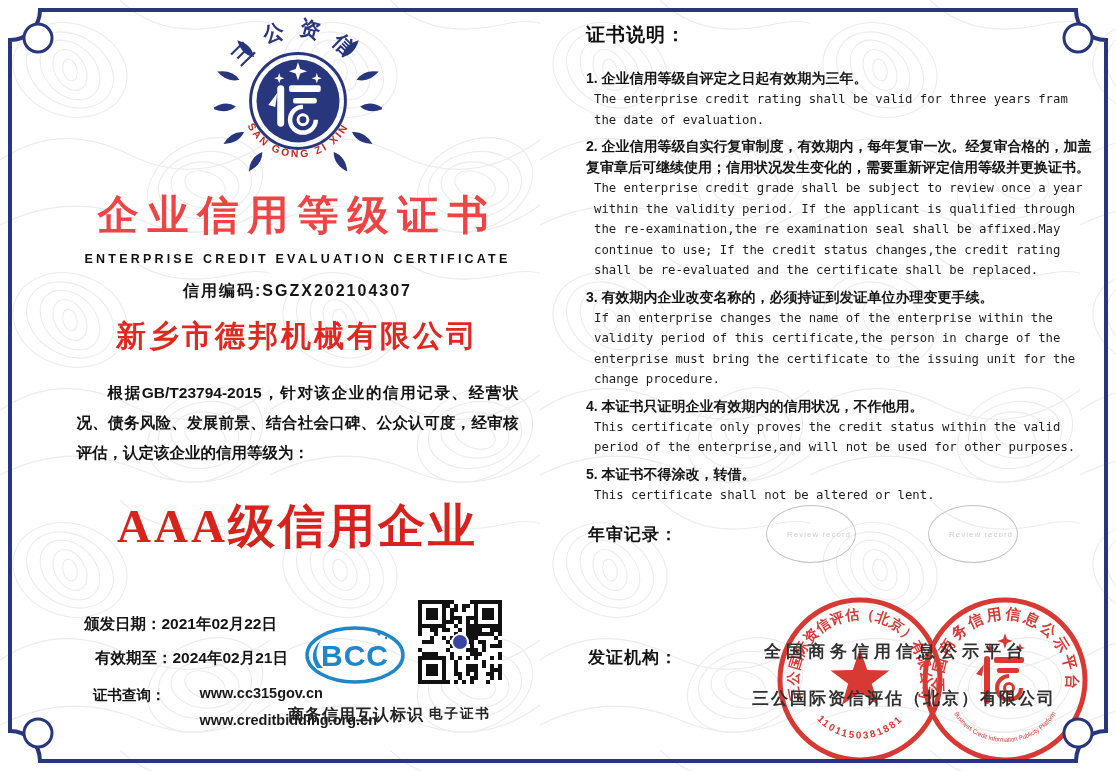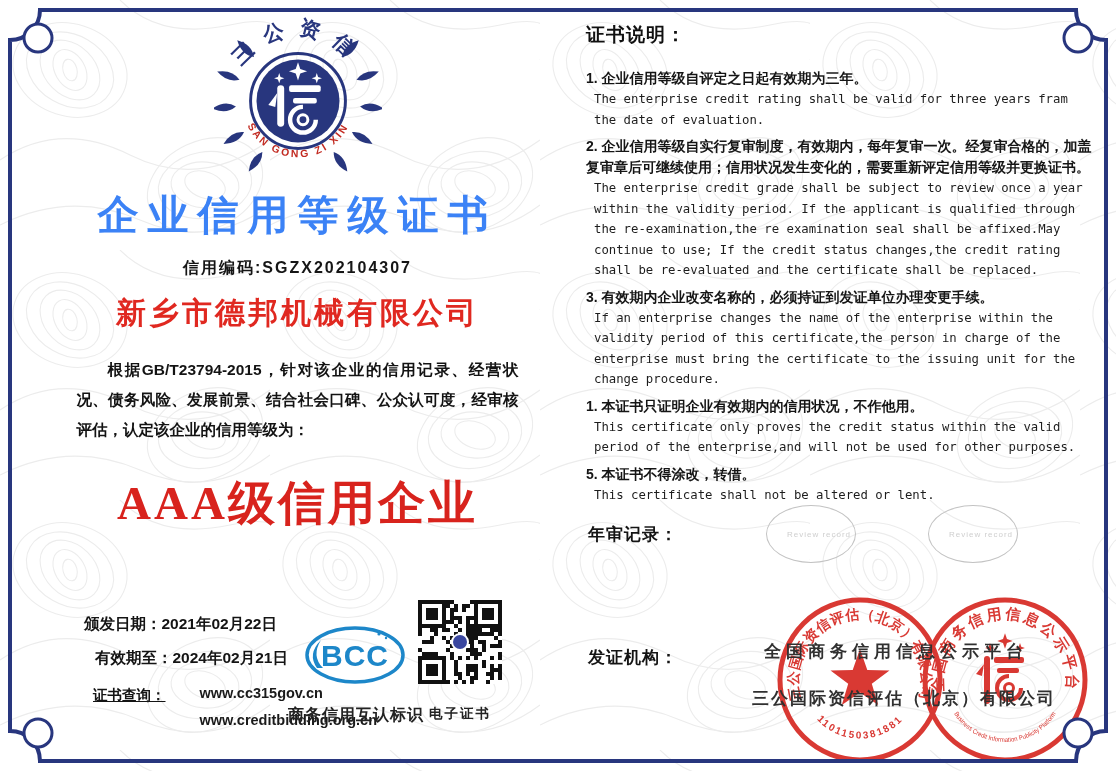--- a/index.html
+++ b/index.html
@@ -6,33 +6,33 @@
   body{width:1116px;height:771px;font-family:"Liberation Sans",sans-serif;background:#fff;}
   .page{position:relative;width:1116px;height:771px;overflow:hidden;background:#fff;}
   .bg-pattern{position:absolute;left:0;top:0;z-index:0;}
   .overlay-border{position:absolute;left:0;top:0;z-index:10;pointer-events:none;}
   .seal-layer{position:absolute;left:0;top:0;z-index:4;pointer-events:none;opacity:.9;}
   .content{position:absolute;left:0;top:0;width:1116px;height:771px;z-index:5;}
 
   
   .left-col{position:absolute;left:40px;top:10px;width:515px;text-align:center;}
   .emblem{margin-top:4px;}
-  .cert-title{font-size:41px;font-weight:bold;color:#3b82f6;letter-spacing:9px;margin-top:2px;white-space:nowrap;}
+  .cert-title{font-size:41px;font-weight:bold;color:#ef4444;letter-spacing:9px;margin-top:2px;white-space:nowrap;}
   .cert-title-en{font-size:12.5px;font-weight:bold;color:#111;letter-spacing:3.2px;margin-top:9px;white-space:nowrap;}
   .credit-code{font-size:16px;font-weight:bold;color:#151515;letter-spacing:2px;margin-top:15px;}
   .company-name{font-size:30px;font-weight:bold;color:#e02820;letter-spacing:3px;margin-top:14px;white-space:nowrap;}
   .uscc{font-size:16px;font-weight:bold;color:#151515;letter-spacing:2.5px;margin-top:21px;}
   .body-par{width:442px;margin:21px auto 0;text-align:justify;text-indent:2em;
             font-size:15.5px;line-height:30px;font-weight:600;color:#131313;}
   .rating{font-size:47px;font-weight:bold;color:#d8231d;letter-spacing:3px;margin-top:27px;
           font-family:"Liberation Serif",serif;white-space:nowrap;}
   .issue-date{position:absolute;left:84px;top:614px;font-size:15.5px;font-weight:bold;color:#141414;}
   .valid-until{position:absolute;left:95px;top:648px;font-size:15.5px;font-weight:bold;color:#141414;}
   .query-row{position:absolute;left:93px;top:686px;display:flex;text-align:left;}
-  .query-label{font-size:14.5px;font-weight:bold;color:#141414;text-decoration:underline;}
+  .query-label{font-size:14.5px;font-weight:bold;color:#141414;}
   .query-urls{margin-left:34px;}
   .query-url{font-size:14.5px;font-weight:bold;color:#1a1a1a;line-height:15px;}
   .query-url + .query-url{margin-top:12px;}
   .bcc-wrap{position:absolute;left:302px;top:624px;width:106px;text-align:center;}
   .bcc-label{position:absolute;left:286px;top:705px;width:138px;text-align:right;
              font-size:16px;font-weight:bold;color:#222;letter-spacing:1px;}
   .qr-wrap{position:absolute;left:418px;top:600px;}
   .qr-label{position:absolute;left:414px;top:705px;width:92px;text-align:center;
             font-size:13.5px;font-weight:bold;color:#222;letter-spacing:2px;}
 
@@ -162,20 +162,21 @@
           <rect x="64" y="72" width="7" height="42" rx="3.5"></rect>
           <path d="M64,80 L55,92 L62,94 Z"></path>
           <rect x="76" y="72" width="32" height="7" rx="2"></rect>
           <rect x="80" y="85" width="24" height="5.5" rx="2"></rect>
           <path d="M90,94 A 13 13 0 1 0 103 107" fill="none" stroke="#fff" stroke-width="4.5"></path>
           <circle cx="90" cy="107" r="5" fill="none" stroke="#fff" stroke-width="3"></circle>
         </g>
       </svg>
 
       <div class="cert-title">企业信用等级证书</div>
+      <div class="cert-title-en">ENTERPRISE CREDIT EVALUATION CERTIFICATE</div>
       <div class="credit-code">信用编码:SGZX202104307</div>
       <div class="company-name">新乡市德邦机械有限公司</div>
       <div class="body-par">根据GB/T23794-2015，针对该企业的信用记录、经营状况、债务风险、发展前景、结合社会口碑、公众认可度，经审核评估，认定该企业的信用等级为：</div>
       <div class="rating">AAA级信用企业</div>
     </div>
 
     <div class="issue-date">颁发日期：2021年02月22日</div>
     <div class="valid-until">有效期至：2024年02月21日</div>
 
     <div class="query-row">
@@ -353,21 +354,21 @@
       </div>
       <div>
         <div class="note-zh">2. 企业信用等级自实行复审制度，有效期内，每年复审一次。经复审合格的，加盖复审章后可继续使用；信用状况发生变化的，需要重新评定信用等级并更换证书。</div>
         <div class="note-en">The enterprise credit grade shall be subject to review once a year within the validity period. If the applicant is qualified through the re-examination,the re examination seal shall be affixed.May continue to use; If the credit status changes,the credit rating shall be re-evaluated and the certificate shall be replaced.</div>
       </div>
       <div>
         <div class="note-zh">3. 有效期内企业改变名称的，必须持证到发证单位办理变更手续。</div>
         <div class="note-en">If an enterprise changes the name of the enterprise within the validity period of this certificate,the person in charge of the enterprise must bring the certificate to the issuing unit for the change procedure.</div>
       </div>
       <div>
-        <div class="note-zh">1. 本证书只证明企业有效期内的信用状况，不作他用。</div>
+        <div class="note-zh">4. 本证书只证明企业有效期内的信用状况，不作他用。</div>
         <div class="note-en">This certificate only proves the credit status within the valid period of the enterprise,and will not be used for other purposes.</div>
       </div>
       <div>
         <div class="note-zh">5. 本证书不得涂改，转借。</div>
         <div class="note-en">This certificate shall not be altered or lent.</div>
       </div>
     </div>
 
     <div class="annual-review-label">年审记录：</div>
     <div class="review-oval oval-1">

